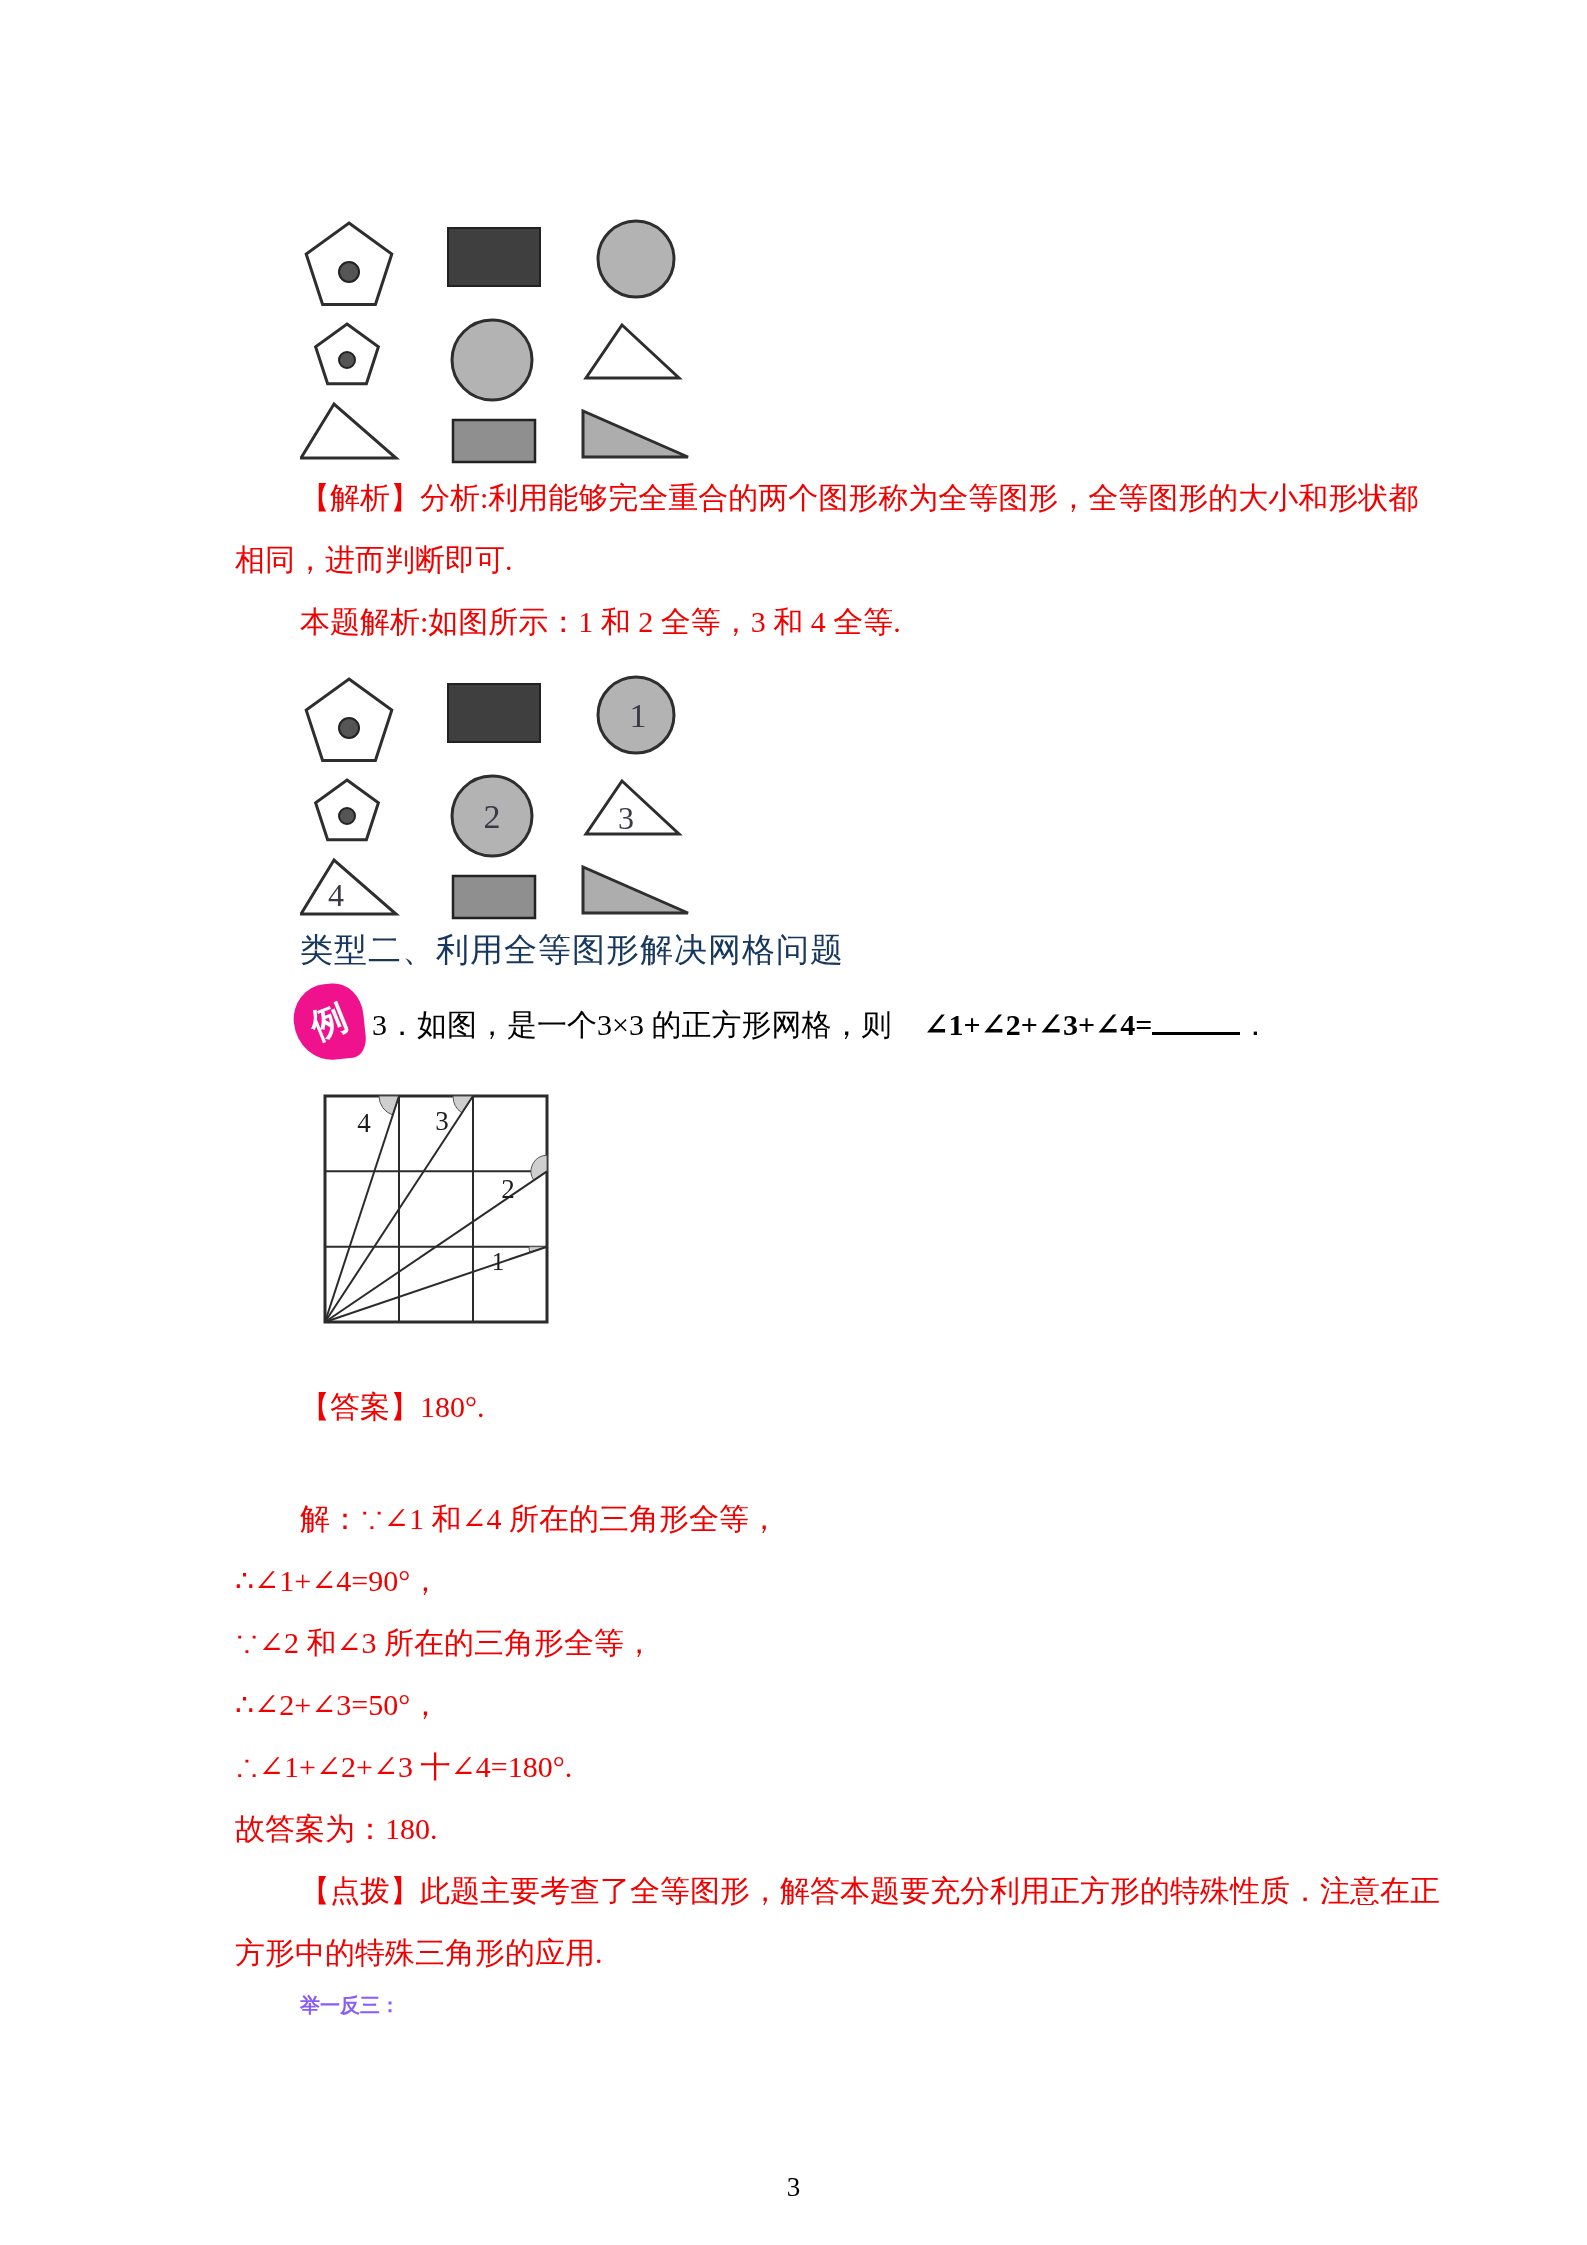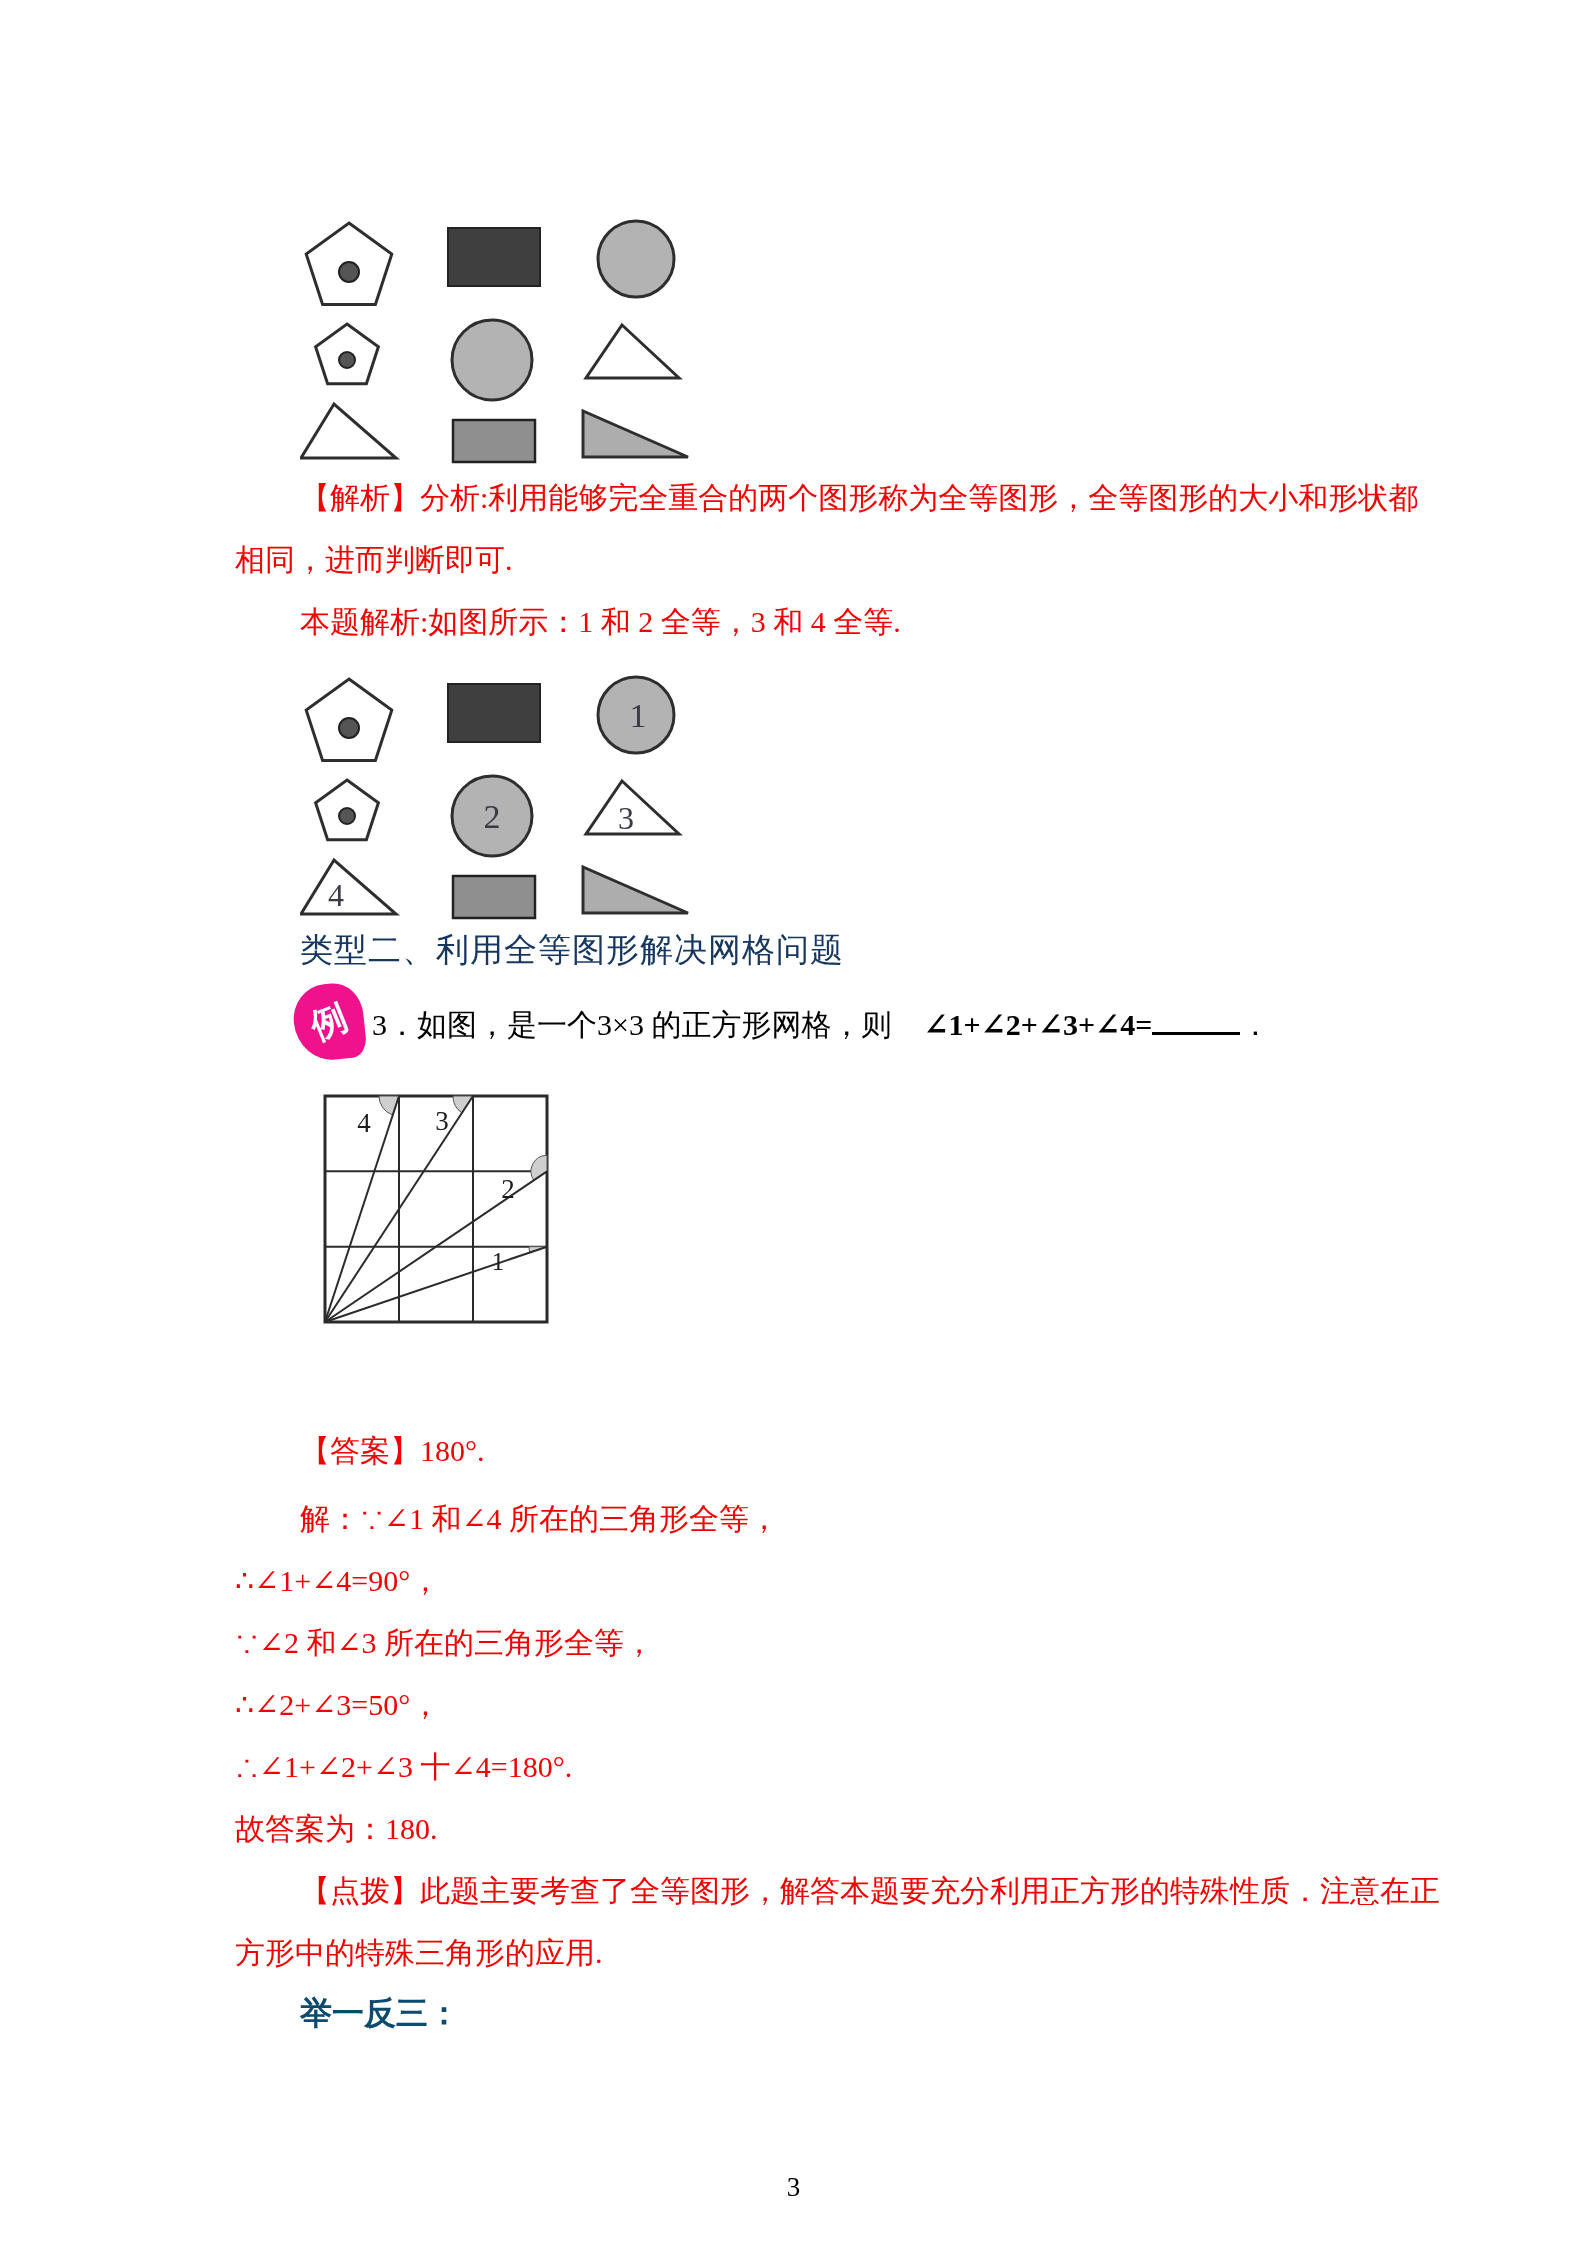--- a/index.html
+++ b/index.html
@@ -2,21 +2,21 @@
 <html><head>
 <meta charset="utf-8">
 <style>
   html,body{margin:0;padding:0;background:#ffffff;}
   .page{position:relative;width:1587px;height:2245px;background:#fff;overflow:hidden;
         font-family:"Liberation Serif","DejaVu Serif",serif;}
   .t{position:absolute;font-size:30px;color:#000;white-space:nowrap;}
   .red{color:#f20000;}
   .heading{position:absolute;font-family:"Liberation Sans","DejaVu Sans",sans-serif;
            font-weight:normal;font-size:33px;color:#17375e;letter-spacing:1px;white-space:nowrap;}
-  .followup{position:absolute;font-weight:bold;font-size:32px;color:#0c4a6e;white-space:nowrap;}
+  .followup{position:absolute;font-weight:bold;font-size:20px;color:#8b5cf6;white-space:nowrap;}
   .badge{position:absolute;left:294px;top:984px;width:70px;height:76px;background:#f0128c;
          border-radius:54% 46% 24% 60% / 52% 50% 30% 60%;transform:rotate(-6deg);
          display:flex;align-items:center;justify-content:center;}
   .badge span{color:#fff;font-size:36px;font-weight:bold;transform:rotate(-16deg);
               font-family:"Liberation Serif",serif;}
   .blank{display:inline-block;width:88px;border-bottom:3px solid #000;height:30px;}
   .q-expr{font-weight:bold;padding-left:32px;}
   .pagenum{position:absolute;left:0;top:2172px;width:100%;text-align:center;
            font-size:27px;color:#000;}
   svg{position:absolute;}
@@ -87,21 +87,21 @@
     <line x1="5" y1="232" x2="153" y2="6" stroke="#2b2b2b" stroke-width="2"></line>
     <line x1="5" y1="232" x2="227" y2="81.3" stroke="#2b2b2b" stroke-width="2"></line>
     <line x1="5" y1="232" x2="227" y2="156.7" stroke="#2b2b2b" stroke-width="2"></line>
 
     <text x="44" y="42" font-size="27" fill="#1c1c1c" text-anchor="middle">4</text>
     <text x="122" y="40" font-size="27" fill="#1c1c1c" text-anchor="middle">3</text>
     <text x="188" y="108" font-size="27" fill="#1c1c1c" text-anchor="middle">2</text>
     <text x="178" y="180" font-size="25" fill="#1c1c1c" text-anchor="middle">1</text>
   </svg>
 
-  <div class="t red" style="left:300px;top:1431px">【答案】180°.</div>
+  <div class="t red" style="left:300px;top:1387px">【答案】180°.</div>
   <div class="t red" style="left:300px;top:1499px">解：∵∠1 和∠4 所在的三角形全等，</div>
   <div class="t red" style="left:235px;top:1561px">∴∠1+∠4=90°，</div>
   <div class="t red" style="left:235px;top:1623px">∵∠2 和∠3 所在的三角形全等，</div>
   <div class="t red" style="left:235px;top:1685px">∴∠2+∠3=50°，</div>
   <div class="t red" style="left:235px;top:1747px">∴∠1+∠2+∠3 十∠4=180°.</div>
   <div class="t red" style="left:235px;top:1809px">故答案为：180.</div>
   <div class="t red" style="left:300px;top:1871px">【点拨】此题主要考查了全等图形，解答本题要充分利用正方形的特殊性质．注意在正</div>
   <div class="t red" style="left:235px;top:1933px">方形中的特殊三角形的应用.</div>
 
   <div class="followup" style="left:300px;top:1992px">举一反三：</div>

